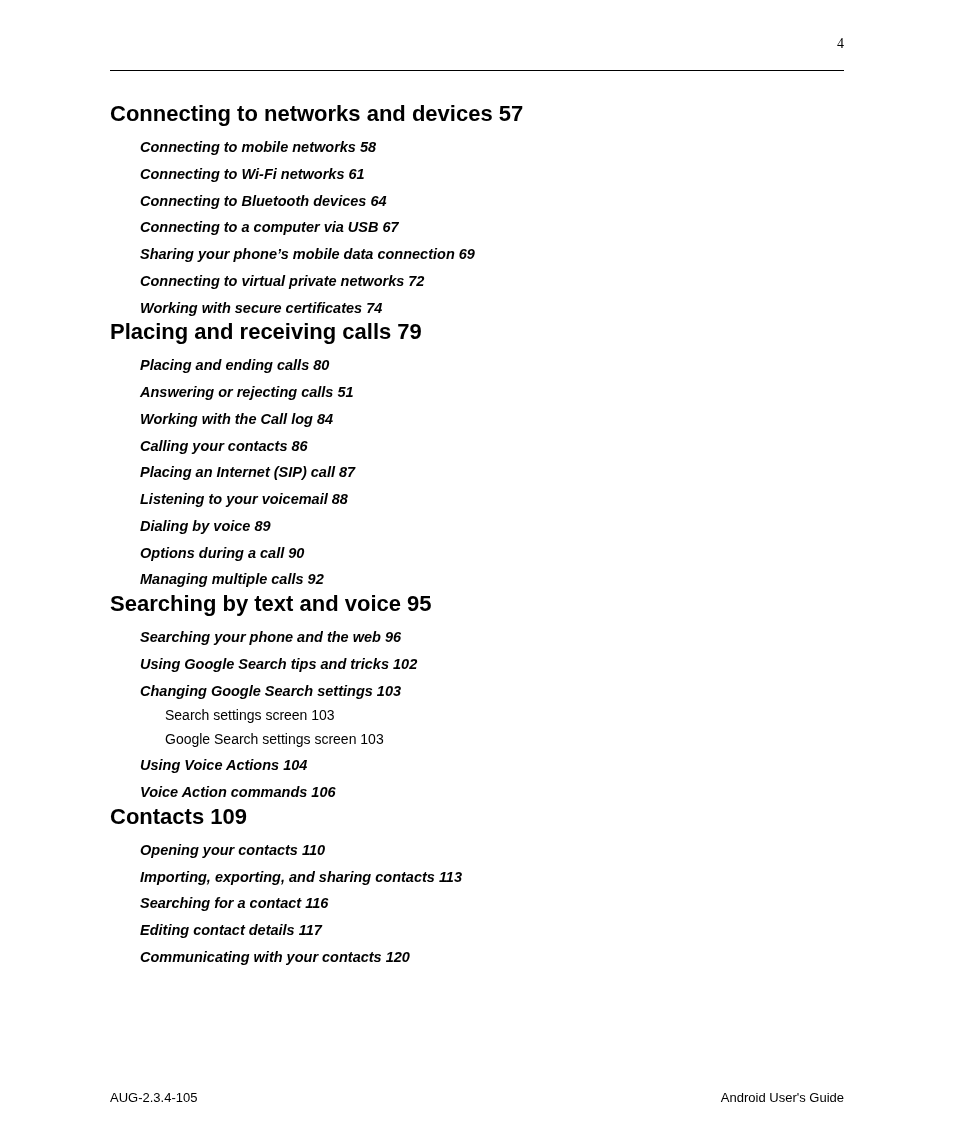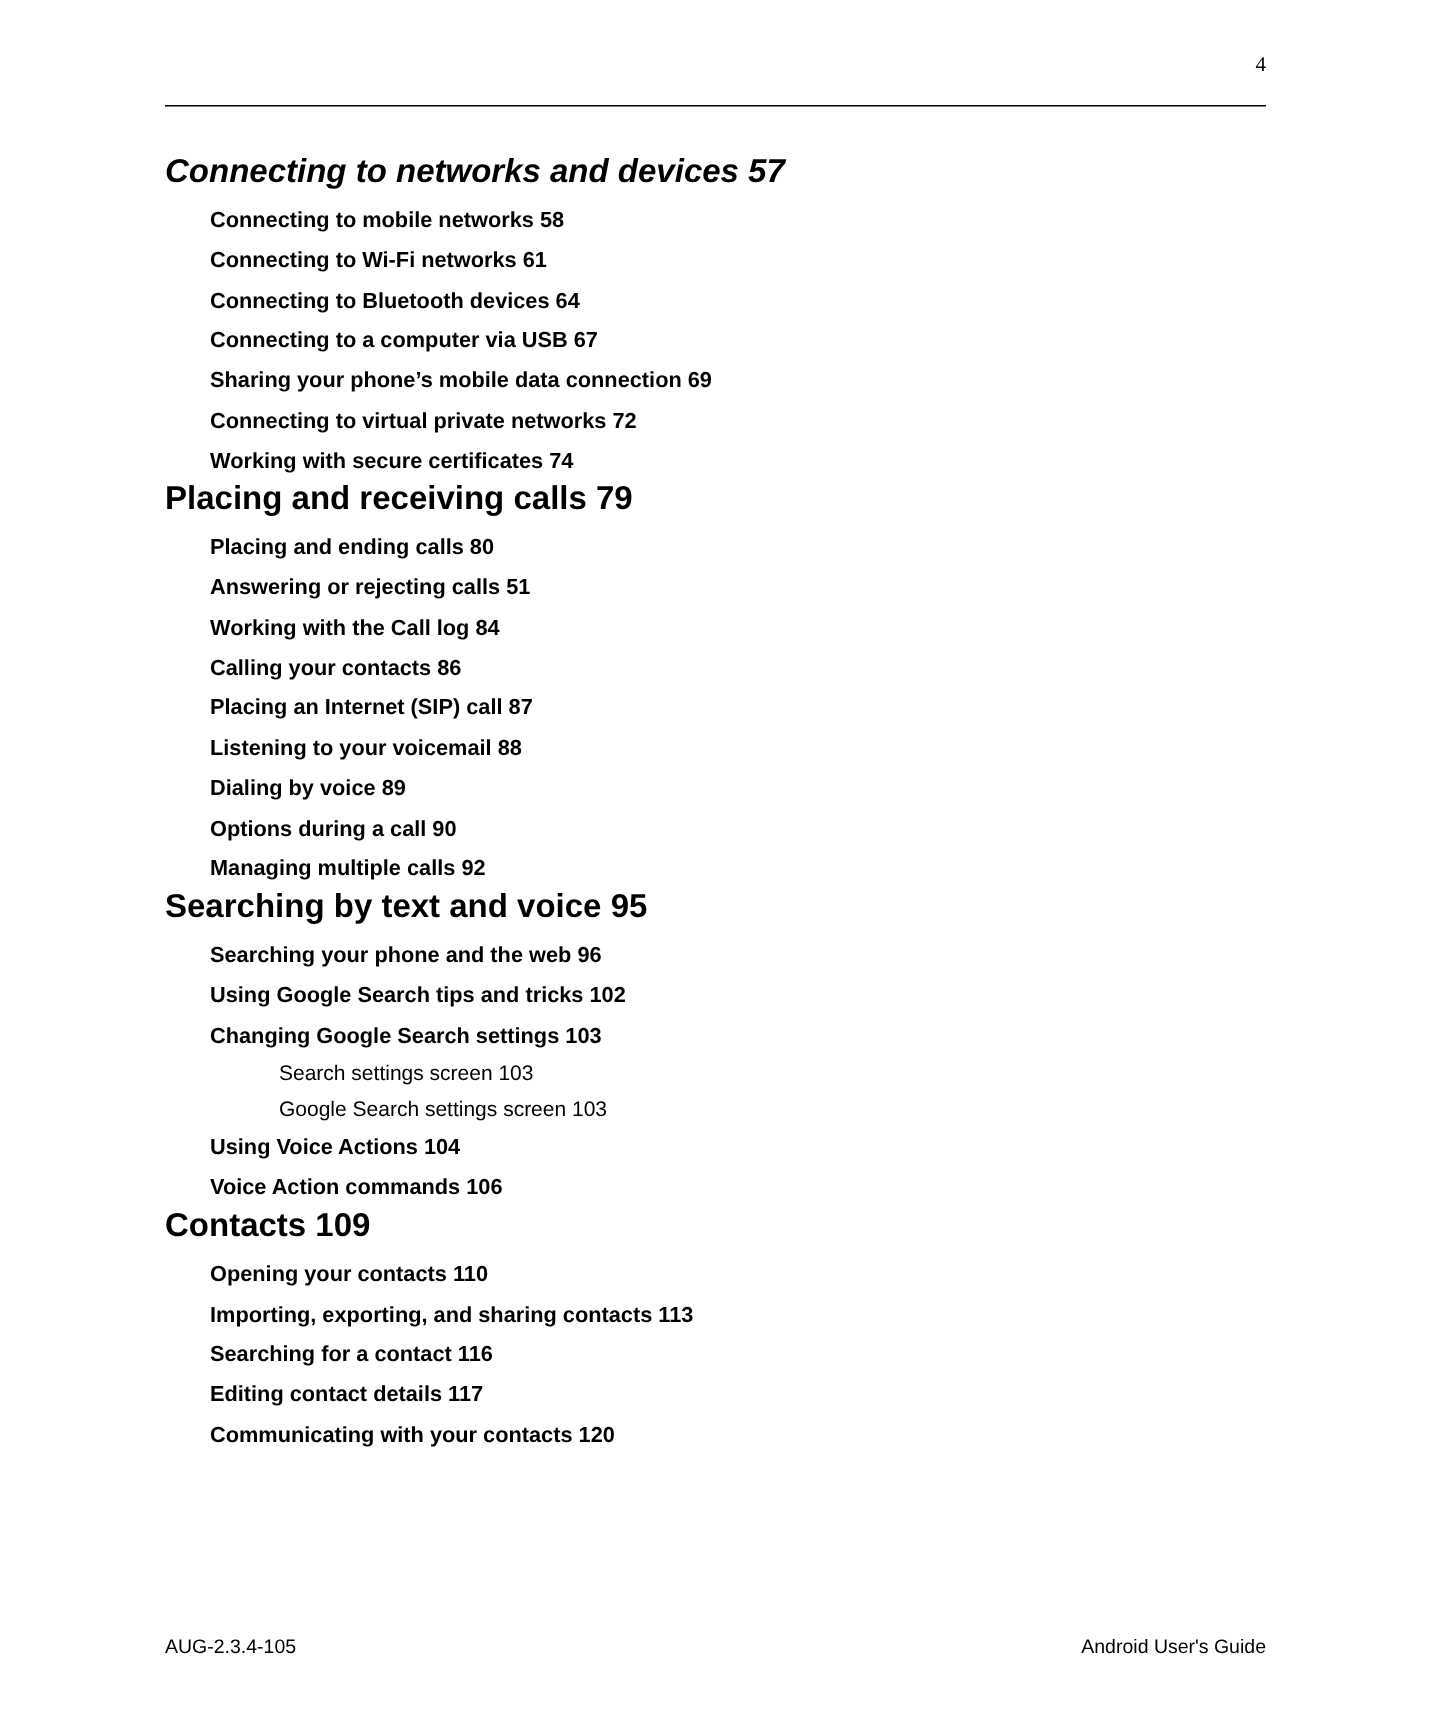--- a/index.html
+++ b/index.html
@@ -31,36 +31,36 @@
     }
     .section-heading {
       font-size: 22px;
       font-weight: bold;
       font-family: Arial, Helvetica, sans-serif;
       margin-bottom: 10px;
       color: #000;
     }
     .section-heading:first-of-type {
       margin-top: 0;
-      font-style: italic;
     }
     .toc-item {
       font-size: 14.5px;
       font-weight: bold;
       font-family: Arial, Helvetica, sans-serif;
       margin-left: 30px;
       margin-top: 5px;
       color: #000;
       line-height: 1.5;
+      font-style: italic;
     }
     .toc-subitem {
       font-size: 14px;
       font-weight: normal;
       font-family: Arial, Helvetica, sans-serif;
-      margin-left: 76px;
+      margin-left: 55px;
       margin-top: 3px;
       color: #000;
       line-height: 1.5;
     }
     .footer {
       position: absolute;
       bottom: 40px;
       left: 110px;
       right: 110px;
       display: flex;

